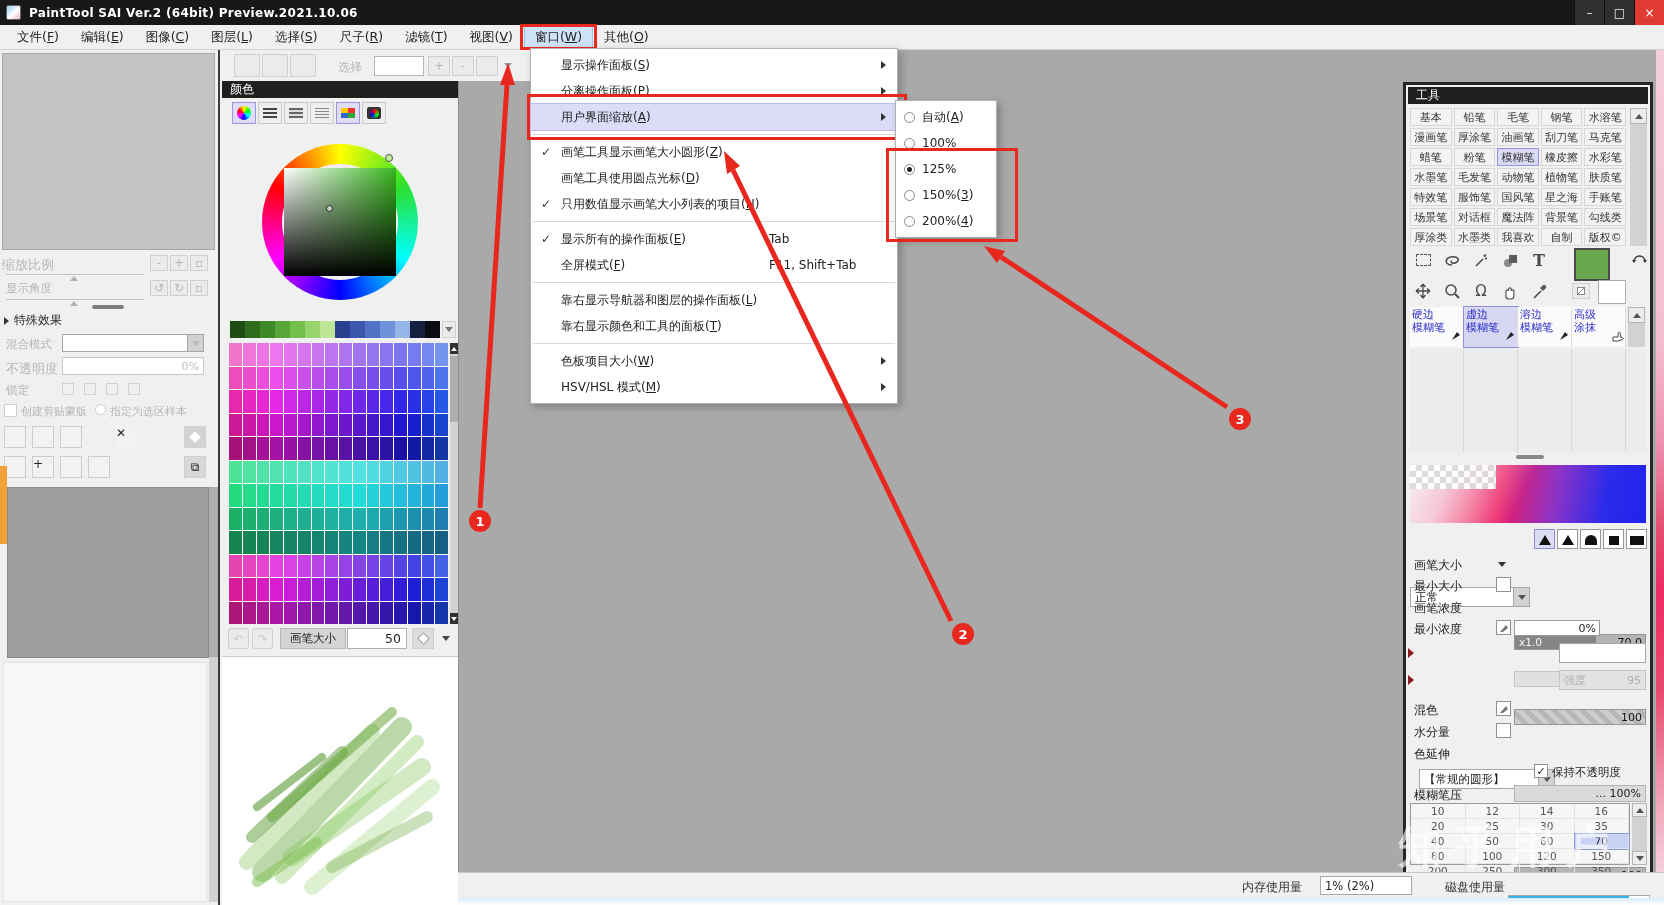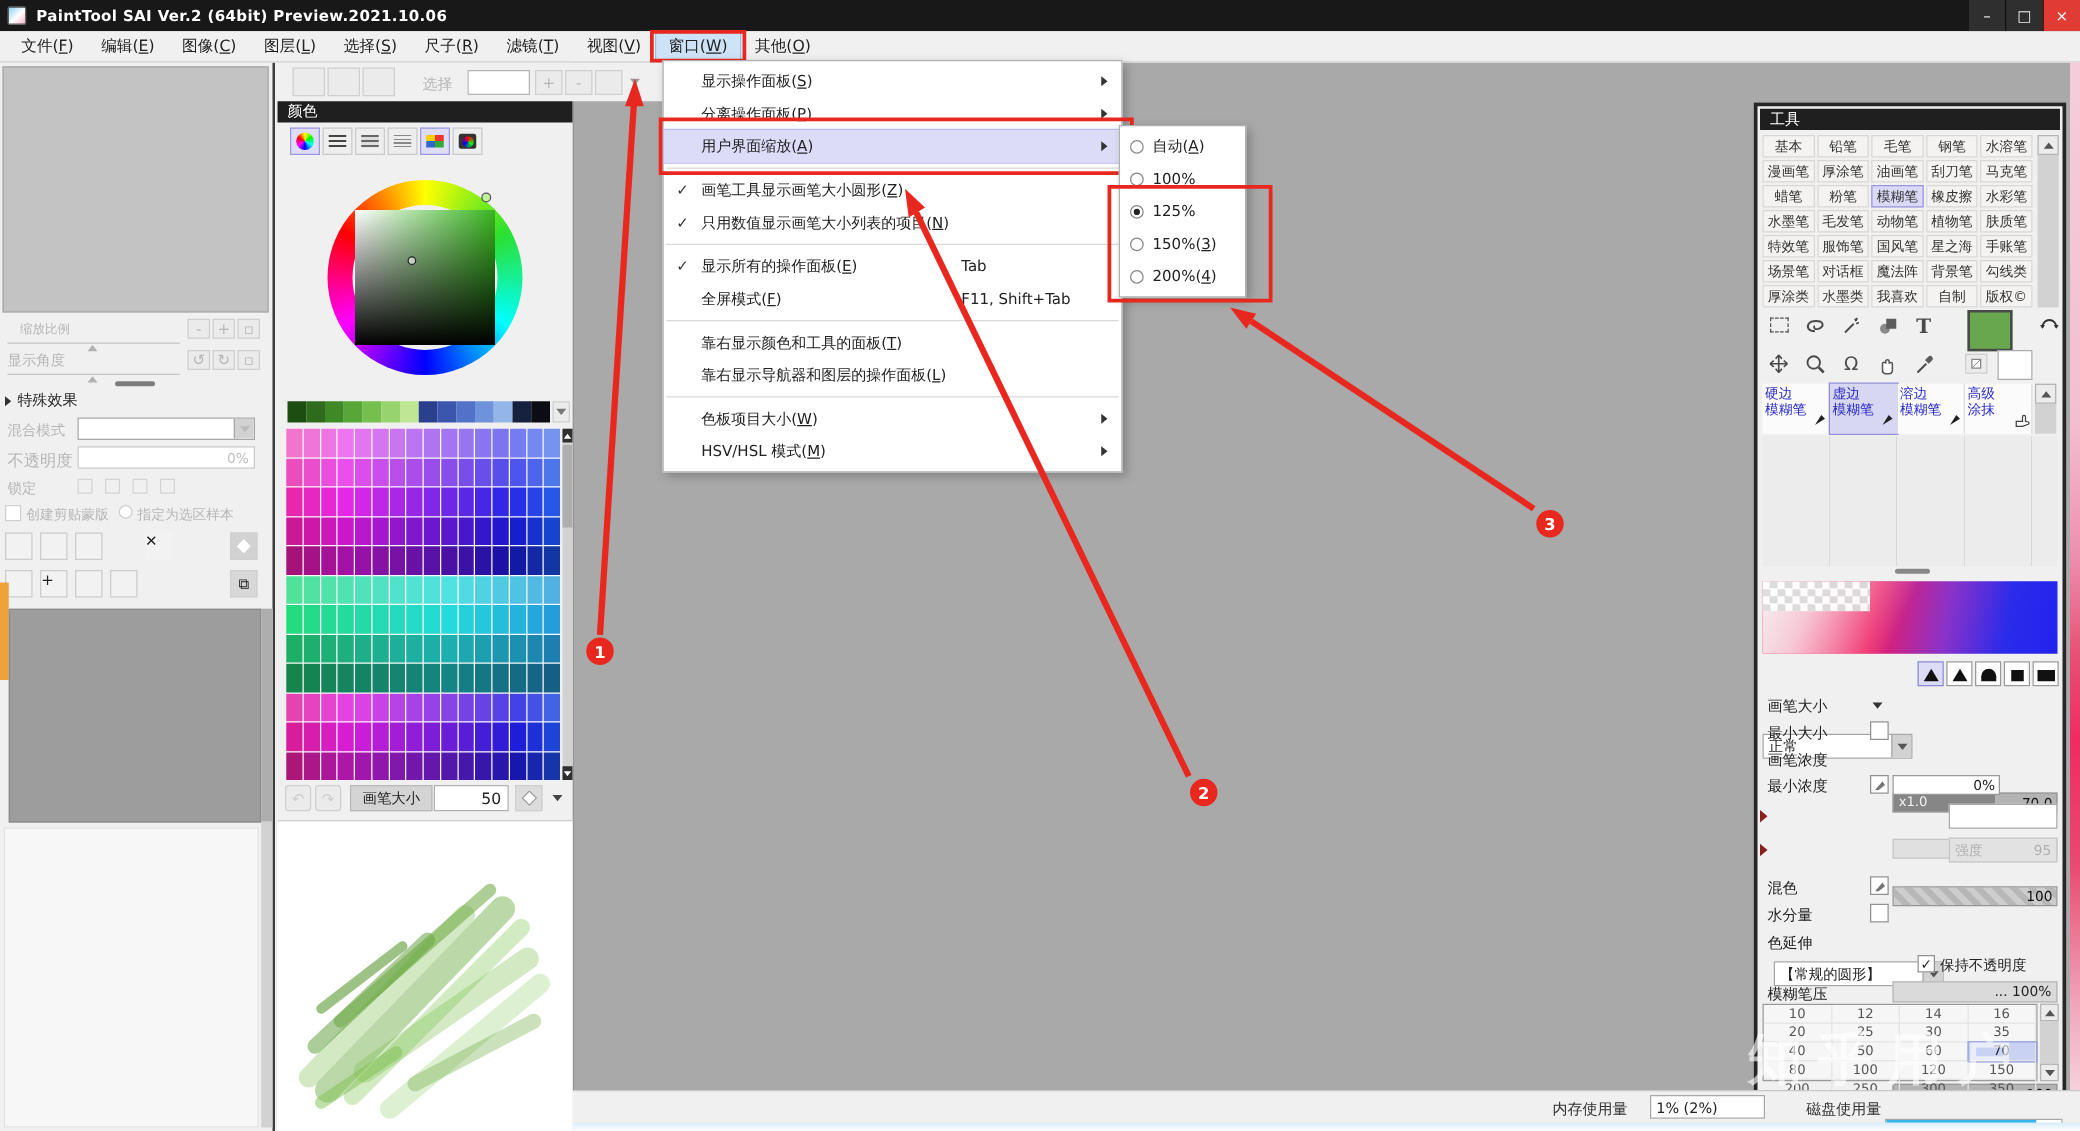--- a/index.html
+++ b/index.html
@@ -131,21 +131,21 @@
       <div class="mb-item active boxed">窗口(<u>W</u>)</div>
       <div class="mb-item">其他(<u>O</u>)</div>
     </span>
   </div>
 
 <div id="canvas" class="abs"></div>
 
 <div id="left-sidebar" class="abs">
   <div class="abs" style="left:2px;top:3px;width:213px;height:197px;background:#c3c3c3;border:1px solid #a8a8a8"></div>
 
-  <div class="abs dim" style="left:16px;top:206px;font-size:10px">缩放比例</div>
+  <div class="abs dim" style="left:2px;top:206px;font-size:13px">缩放比例</div>
   <div class="abs" style="left:6px;top:224px;width:138px;height:1px;background:#c4c4c4"></div>
   <div class="abs tri-u" style="left:70px;top:226px;border-bottom-color:#b0b0b0"></div>
   <div class="abs" style="left:150px;top:205px;display:flex;gap:2px">
     <span class="btn dim" style="width:18px;height:16px">-</span>
     <span class="btn dim" style="width:18px;height:16px">+</span>
     <span class="btn dim" style="width:18px;height:16px">▫</span>
   </div>
 
   <div class="abs dim" style="left:6px;top:231px;font-size:11.5px">显示角度</div>
   <div class="abs" style="left:6px;top:249px;width:138px;height:1px;background:#c4c4c4"></div>
@@ -528,20 +528,26 @@
       <span class="wm-arrow"><i class="tri-r"></i></span>
     </div>
     <div class="wm-sep"></div>
     <div class="wm-row">
       <span class="wm-check">✓</span>
       <span class="wm-label">画笔工具显示画笔大小圆形(<u>Z</u>)</span>
       <span class="wm-short"></span>
       <span class="wm-arrow"></span>
     </div>
     <div class="wm-row">
+      <span class="wm-check"></span>
+      <span class="wm-label">画笔工具使用圆点光标(<u>D</u>)</span>
+      <span class="wm-short"></span>
+      <span class="wm-arrow"></span>
+    </div>
+    <div class="wm-row">
       <span class="wm-check">✓</span>
       <span class="wm-label">只用数值显示画笔大小列表的项目(<u>N</u>)</span>
       <span class="wm-short"></span>
       <span class="wm-arrow"></span>
     </div>
     <div class="wm-sep"></div>
     <div class="wm-row">
       <span class="wm-check">✓</span>
       <span class="wm-label">显示所有的操作面板(<u>E</u>)</span>
       <span class="wm-short">Tab</span>
@@ -549,27 +555,27 @@
     </div>
     <div class="wm-row">
       <span class="wm-check"></span>
       <span class="wm-label">全屏模式(<u>F</u>)</span>
       <span class="wm-short">F11, Shift+Tab</span>
       <span class="wm-arrow"></span>
     </div>
     <div class="wm-sep"></div>
     <div class="wm-row">
       <span class="wm-check"></span>
-      <span class="wm-label">靠右显示颜色和工具的面板(<u>T</u>)</span>
+      <span class="wm-label">靠右显示导航器和图层的操作面板(<u>L</u>)</span>
       <span class="wm-short"></span>
       <span class="wm-arrow"></span>
     </div>
     <div class="wm-row">
       <span class="wm-check"></span>
-      <span class="wm-label">靠右显示导航器和图层的操作面板(<u>L</u>)</span>
+      <span class="wm-label">靠右显示颜色和工具的面板(<u>T</u>)</span>
       <span class="wm-short"></span>
       <span class="wm-arrow"></span>
     </div>
     <div class="wm-sep"></div>
     <div class="wm-row">
       <span class="wm-check"></span>
       <span class="wm-label">色板项目大小(<u>W</u>)</span>
       <span class="wm-short"></span>
       <span class="wm-arrow"><i class="tri-r"></i></span>
     </div>

